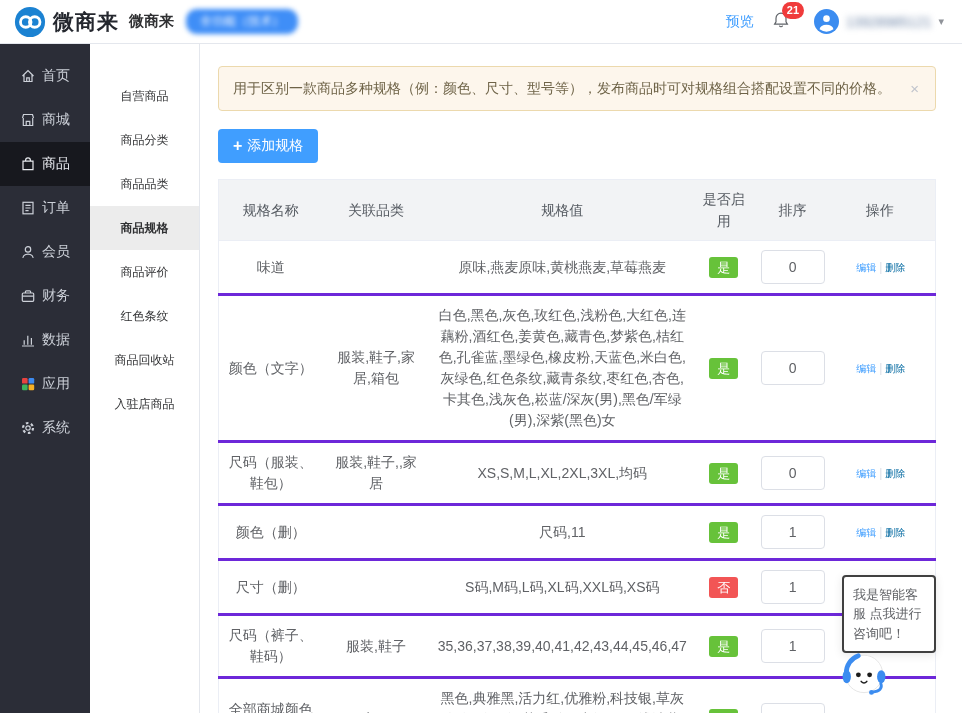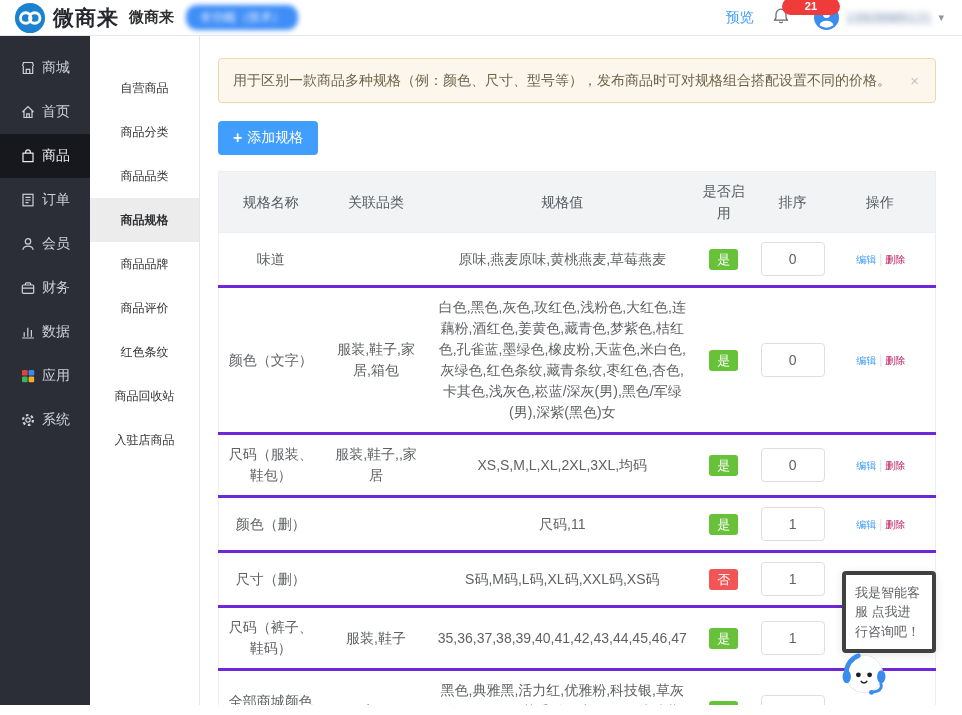--- a/index.html
+++ b/index.html
@@ -1,33 +1,33 @@
 <!DOCTYPE html>
 <html><head>
 <meta charset="utf-8">
 <style>
   * { margin:0; padding:0; box-sizing:border-box; }
   html,body { width:962px; height:715px; overflow:hidden; background:#fff;
     font-family:"Liberation Sans","DejaVu Sans",sans-serif; }
   .app { position:relative; width:962px; height:715px; }
 
   
-  .topbar { height:36px; background:#fff; border-bottom:1px solid #e4e7ed;
+  .topbar { height:44px; background:#fff; border-bottom:1px solid #e4e7ed;
     display:flex; align-items:center; padding:0 18px 0 14px; position:relative; z-index:5; }
   .logo-wrap { display:flex; align-items:center; gap:7px; }
   .logo-mark svg { display:block; }
   .logo-text { font-size:21px; font-weight:bold; color:#24272e; letter-spacing:1px; }
   .site-name { font-size:15px; font-weight:bold; color:#303133; margin-left:10px; }
   .ver-badge { margin-left:12px; background:#3f8ef7; color:#fff; font-size:12px;
     padding:4px 14px; border-radius:11px; filter:blur(2.5px); user-select:none; }
   .topbar-right { margin-left:auto; display:flex; align-items:center; gap:18px; }
   .preview-link { color:#409eff; font-size:14px; text-decoration:none; cursor:pointer; }
   .bell-wrap { position:relative; cursor:pointer; margin-right:6px; }
   .bell-badge { position:absolute; top:-9px; left:10px; background:#f03b3b; color:#fff;
-    font-size:11px; line-height:1; padding:3px 23px; border-radius:9px; font-weight:bold; }
+    font-size:11px; line-height:1; padding:3px 5px; border-radius:9px; font-weight:bold; }
   .user-wrap { display:flex; align-items:center; gap:7px; cursor:pointer; }
   .avatar svg { display:block; }
   .phone { font-size:14px; color:#6f86a8; filter:blur(3px); }
   .caret { color:#909399; font-size:11px; }
 
   
   .layout { display:flex; height:669px; }
 
   
   .sidebar { width:90px; background:#2b2d37; height:100%; padding-top:10px; flex:none; }
@@ -71,26 +71,26 @@
   .col-op    { width:114px; }
   th.col-op, td.col-op { text-align:center; padding-right:14px; }
   .badge { display:inline-block; background:#67c23a; color:#fff; font-size:13px;
     padding:4px 8px; border-radius:3px; line-height:1; }
   .badge.no { background:#f25555; }
   .sort-input { width:64px; height:34px; border:1px solid #dcdfe6; border-radius:4px;
     text-align:center; font-size:14px; color:#606266; background:#fff; outline:none;
     font-family:"Liberation Sans","DejaVu Sans",sans-serif; }
   .op-link { text-decoration:none; cursor:pointer; font-size:10px; }
   .op-edit { color:#409eff; }
-  .op-del  { color:#be185d; }
+  .op-del  { color:#0369a1; }
   .op-sep  { color:#dcdfe6; margin:0 3px; font-size:12px; }
 
   
   .chat { position:absolute; right:26px; bottom:10px; width:94px; z-index:20; }
-  .chat-bubble { background:#fff; border:4px solid #404040; border-radius:4px;
+  .chat-bubble { background:#fff; border:2px solid #404040; border-radius:4px;
     box-shadow:0 2px 10px rgba(0,0,0,.10); padding:8px 9px; font-size:13px;
     line-height:1.5; color:#606266; }
   .chat-mascot { margin:-8px 0 0 -6px; width:56px; height:56px; cursor:pointer; }
 </style>
 </head>
 <body>
 
 <div class="app">
 
   <header class="topbar">
@@ -131,33 +131,33 @@
       </div>
     </div>
   </header>
 
   <div class="layout">
 
     <aside class="sidebar">
   <div class="side-item">
     <span class="side-icon">
             <svg viewBox="0 0 16 16" fill="none" stroke="currentColor">
+              <path d="M2.5 8 L8 2.5 L13.5 8 M4 7 V13.5 H12 V7 M6.7 13.5 V9.8 H9.3 V13.5"></path>
+            </svg>
+          </span>
+    <span class="side-label">首页</span>
+  </div>
+
+  <div class="side-item">
+    <span class="side-icon">
+            <svg viewBox="0 0 16 16" fill="none" stroke="currentColor">
               <path d="M2.5 6 L3.5 2.5 H12.5 L13.5 6 M3.3 6 V13.5 H12.7 V6 M6.2 13.5 V9.3 H9.8 V13.5"></path>
             </svg>
           </span>
     <span class="side-label">商城</span>
-  </div>
-
-  <div class="side-item">
-    <span class="side-icon">
-            <svg viewBox="0 0 16 16" fill="none" stroke="currentColor">
-              <path d="M2.5 8 L8 2.5 L13.5 8 M4 7 V13.5 H12 V7 M6.7 13.5 V9.8 H9.3 V13.5"></path>
-            </svg>
-          </span>
-    <span class="side-label">首页</span>
   </div>
 
   <div class="side-item active">
     <span class="side-icon">
             <svg viewBox="0 0 16 16" fill="none" stroke="currentColor">
               <path d="M3 5.2 H13 V13.6 H3 Z M5.6 5.2 V4.2 a2.4 2.4 0 0 1 4.8 0 V5.2"></path>
             </svg>
           </span>
     <span class="side-label">商品</span>
   </div>
@@ -226,21 +226,20 @@
 
     <aside class="submenu">
   <div class="sub-item">自营商品</div>
 
   <div class="sub-item">商品分类</div>
 
   <div class="sub-item">商品品类</div>
 
   <div class="sub-item active">商品规格</div>
 
-  <div class="sub-item">商品品牌</div>
 
   <div class="sub-item">商品评价</div>
 
   <div class="sub-item">红色条纹</div>
 
   <div class="sub-item">商品回收站</div>
 
   <div class="sub-item">入驻店商品</div>
 </aside>
 

